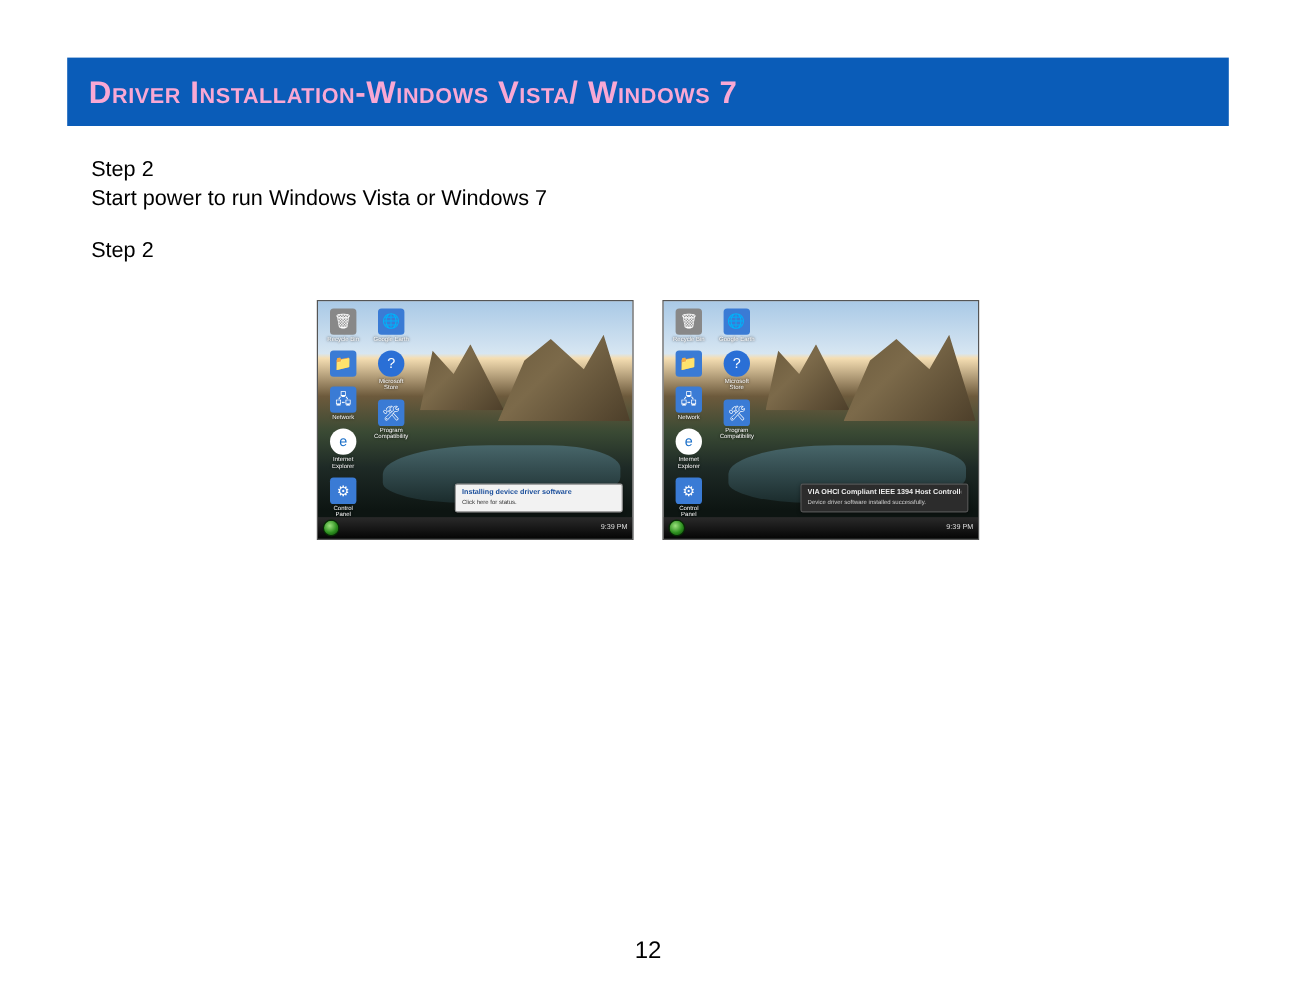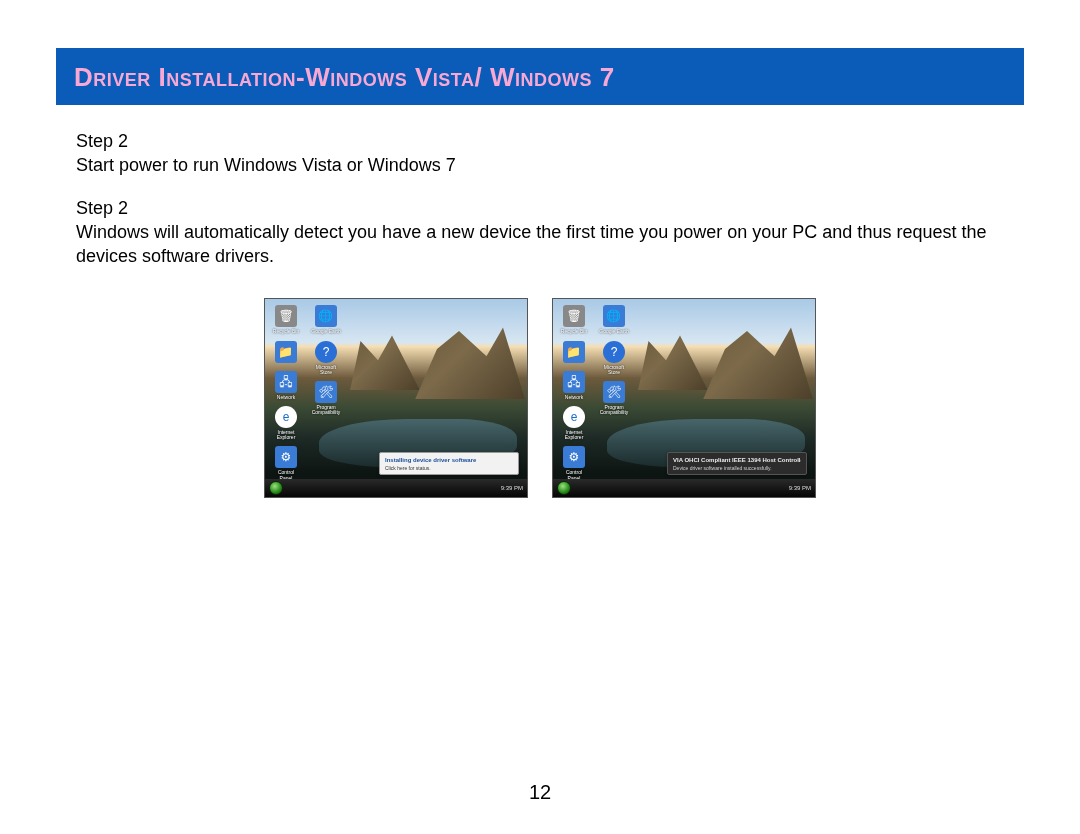--- a/index.html
+++ b/index.html
@@ -193,21 +193,20 @@
   <div class="title-bar">
     <span class="title">Driver Installation-Windows Vista/ Windows 7</span>
   </div>
 
   <div class="body">
 
     <p class="step-label">Step 2</p>
     <p class="step-desc">Start power to run Windows Vista or Windows 7</p>
 
     <p class="step-label">Step 2</p>
-    <p class="step-desc">Windows will automatically detect you have a new device the first time you power on your PC and thus request the devices software drivers.</p>
 
     <div class="screens">
 
       <div class="shot">
         <div class="ridge ridgeA"></div>
         <div class="ridge ridgeB"></div>
         <div class="pond"></div>
 
         <div class="icons-col">
           <div class="dicon trash">

